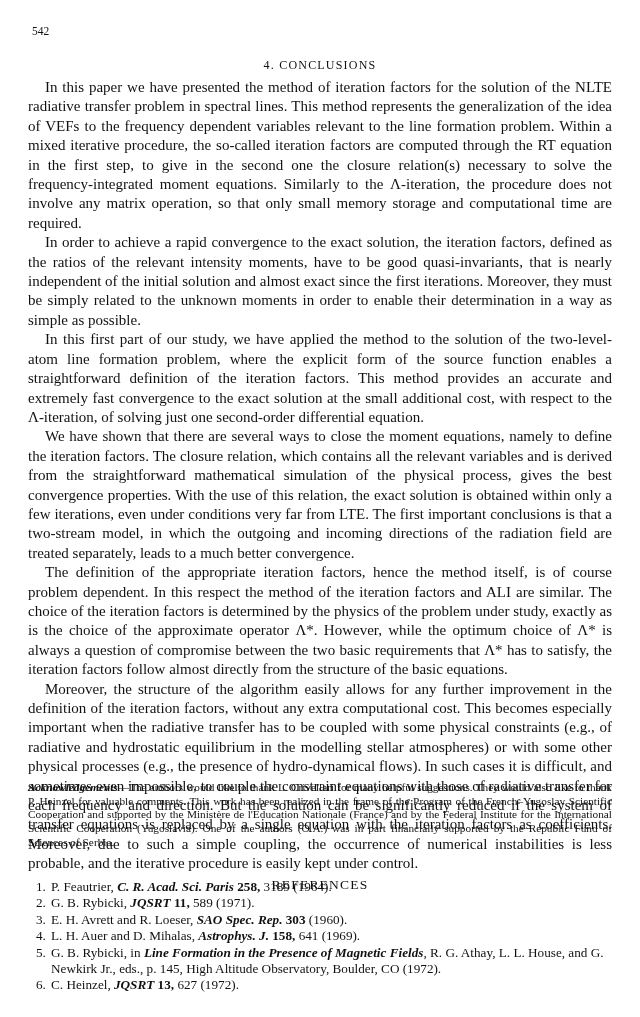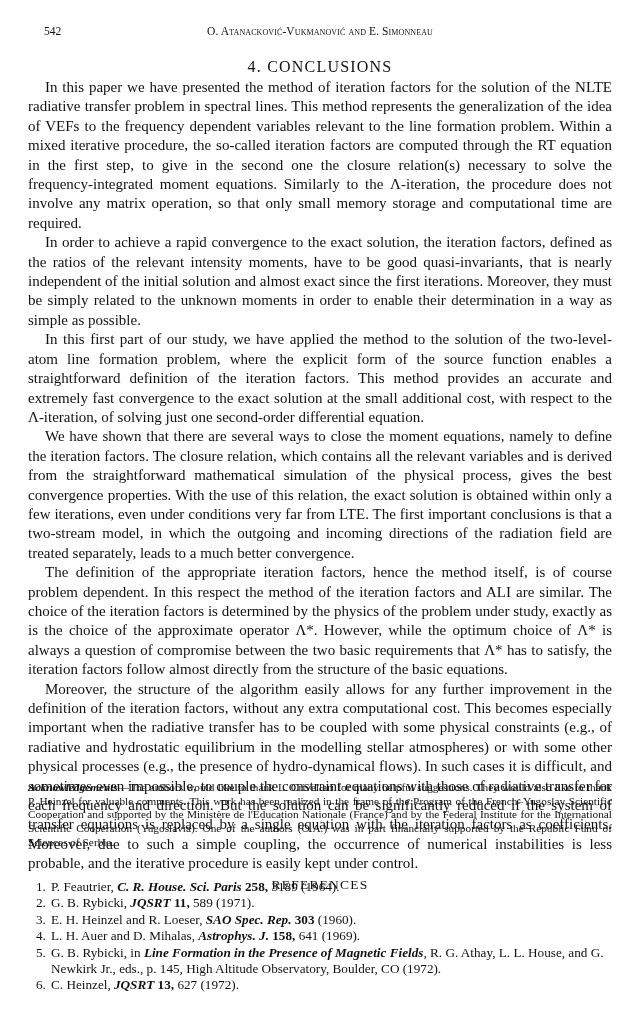--- a/index.html
+++ b/index.html
@@ -2,61 +2,60 @@
 <html><head>
 <meta charset="utf-8">
 <style>
   html, body { margin: 0; padding: 0; background: #ffffff; }
   body {
     width: 640px; height: 1017px; position: relative; overflow: hidden;
     font-family: "Liberation Serif", "DejaVu Serif", serif; color: #111;
   }
   .page { position: absolute; left: 28px; top: 0; width: 584px; }
   .running-head { position: absolute; top: 25px; left: 0; width: 584px; height: 16px; font-size: 11.5px; }
-  .page-number { position: absolute; left: 16px; top: 0; }
+  .page-number { position: absolute; left: 4px; top: 0; }
   .authors { position: absolute; left: 0; width: 584px; text-align: center; font-variant: small-caps; letter-spacing: 0.1px; }
-  .section-title { position: absolute; top: 58px; left: 0; width: 584px; text-align: center; font-size: 16px; letter-spacing: 1.2px; }
+  .section-title { position: absolute; top: 58px; left: 0; width: 584px; text-align: center; font-size: 12px; letter-spacing: 1.2px; }
   .body { position: absolute; top: 78px; left: 0; width: 584px; font-size: 15px; line-height: 19.4px; text-align: justify; }
   .body p { margin: 0; text-indent: 17px; }
   .ack { position: absolute; top: 781px; left: 0; width: 584px; font-size: 11.3px; line-height: 13.7px; text-align: justify; }
   .ack p { margin: 0; }
   .refs-title { position: absolute; top: 861px; left: 0; width: 584px; text-align: center; font-size: 13.5px; letter-spacing: 1.2px; margin-top: 16px; }
   .refs { position: absolute; top: 879px; left: 8px; width: 576px; font-size: 13.2px; line-height: 16.4px; margin: 0; padding: 0; list-style: none; }
   .refs li { position: relative; padding-left: 15px; }
   .refs .num { position: absolute; left: 0; top: 0; }
   i { font-style: italic; font-weight: bold; }
   b { font-weight: bold; }
 </style>
 </head>
 <body>
 
 <div class="page">
   <div class="running-head">
     <span class="page-number">542</span>
-    <span class="authors">O. Atanacković-Vukmanović and E. Simonneau</span>
   </div>
 
   <div class="section-title">4. CONCLUSIONS</div>
 
   <div class="body">
     <p>In this paper we have presented the method of iteration factors for the solution of the NLTE radiative transfer problem in spectral lines. This method represents the generalization of the idea of VEFs to the frequency dependent variables relevant to the line formation problem. Within a mixed iterative procedure, the so-called iteration factors are computed through the RT equation in the first step, to give in the second one the closure relation(s) necessary to solve the frequency-integrated moment equations. Similarly to the Λ-iteration, the procedure does not involve any matrix operation, so that only small memory storage and computational time are required.</p>
     <p>In order to achieve a rapid convergence to the exact solution, the iteration factors, defined as the ratios of the relevant intensity moments, have to be good quasi-invariants, that is nearly independent of the initial solution and almost exact since the first iterations. Moreover, they must be simply related to the unknown moments in order to enable their determination in a way as simple as possible.</p>
     <p>In this first part of our study, we have applied the method to the solution of the two-level-atom line formation problem, where the explicit form of the source function enables a straightforward definition of the iteration factors. This method provides an accurate and extremely fast convergence to the exact solution at the small additional cost, with respect to the Λ-iteration, of solving just one second-order differential equation.</p>
     <p>We have shown that there are several ways to close the moment equations, namely to define the iteration factors. The closure relation, which contains all the relevant variables and is derived from the straightforward mathematical simulation of the physical process, gives the best convergence properties. With the use of this relation, the exact solution is obtained within only a few iterations, even under conditions very far from LTE. The first important conclusions is that a two-stream model, in which the outgoing and incoming directions of the radiation field are treated separately, leads to a much better convergence.</p>
     <p>The definition of the appropriate iteration factors, hence the method itself, is of course problem dependent. In this respect the method of the iteration factors and ALI are similar. The choice of the iteration factors is determined by the physics of the problem under study, exactly as is the choice of the approximate operator Λ*. However, while the optimum choice of Λ* is always a question of compromise between the two basic requirements that Λ* has to satisfy, the iteration factors follow almost directly from the structure of the basic equations.</p>
     <p>Moreover, the structure of the algorithm easily allows for any further improvement in the definition of the iteration factors, without any extra computational cost. This becomes especially important when the radiative transfer has to be coupled with some physical constraints (e.g., of radiative and hydrostatic equilibrium in the modelling stellar atmospheres) or with some other physical processes (e.g., the presence of hydro-dynamical flows). In such cases it is difficult, and sometimes even impossible, to couple the constraint equations with those of radiative transfer for each frequency and direction. But the solution can be significantly reduced if the system of transfer equations is replaced by a single equation with the iteration factors as coefficients. Moreover, due to such a simple coupling, the occurrence of numerical instabilities is less probable, and the iterative procedure is easily kept under control.</p>
   </div>
 
   <div class="ack">
     <p><i>Acknowledgements</i><span>—The authors would like to thank L. Crivellari for many helpful suggestions. They would also like to thank P. Heinzel for valuable comments. This work has been realized in the frame of the Program of the French–Yugoslav Scientific Cooperation and supported by the Ministère de l'Education Nationale (France) and by the Federal Institute for the International Scientific Cooperation (Yugoslavia). One of the authors (O.A.) was in part financially supported by the Republic Fund of Sciences of Serbia.</span></p>
   </div>
 
   <div class="refs-title">REFERENCES</div>
 
   <ol class="refs">
-    <li><span class="num">1.</span><span>P. Feautrier, </span><i>C. R. House. Sci. Paris</i> <b>258,</b><span> 3189 (1964).</span></li>
+    <li><span class="num">1.</span><span>P. Feautrier, </span><i>C. R. Acad. Sci. Paris</i> <b>258,</b><span> 3189 (1964).</span></li>
     <li><span class="num">2.</span><span>G. B. Rybicki, </span><i>JQSRT</i> <b>11,</b><span> 589 (1971).</span></li>
-    <li><span class="num">3.</span><span>E. H. Heinzel and R. Loeser, </span><i>SAO Spec. Rep.</i> <b>303</b><span> (1960).</span></li>
+    <li><span class="num">3.</span><span>E. H. Avrett and R. Loeser, </span><i>SAO Spec. Rep.</i> <b>303</b><span> (1960).</span></li>
     <li><span class="num">4.</span><span>L. H. Auer and D. Mihalas, </span><i>Astrophys. J.</i> <b>158,</b><span> 641 (1969).</span></li>
     <li><span class="num">5.</span><span>G. B. Rybicki, in </span><i>Line Formation in the Presence of Magnetic Fields</i><b></b><span>, R. G. Athay, L. L. House, and G. Newkirk Jr., eds., p. 145, High Altitude Observatory, Boulder, CO (1972).</span></li>
     <li><span class="num">6.</span><span>C. Heinzel, </span><i>JQSRT</i> <b>13,</b><span> 627 (1972).</span></li>
   </ol>
 </div>
 
 </body></html>

